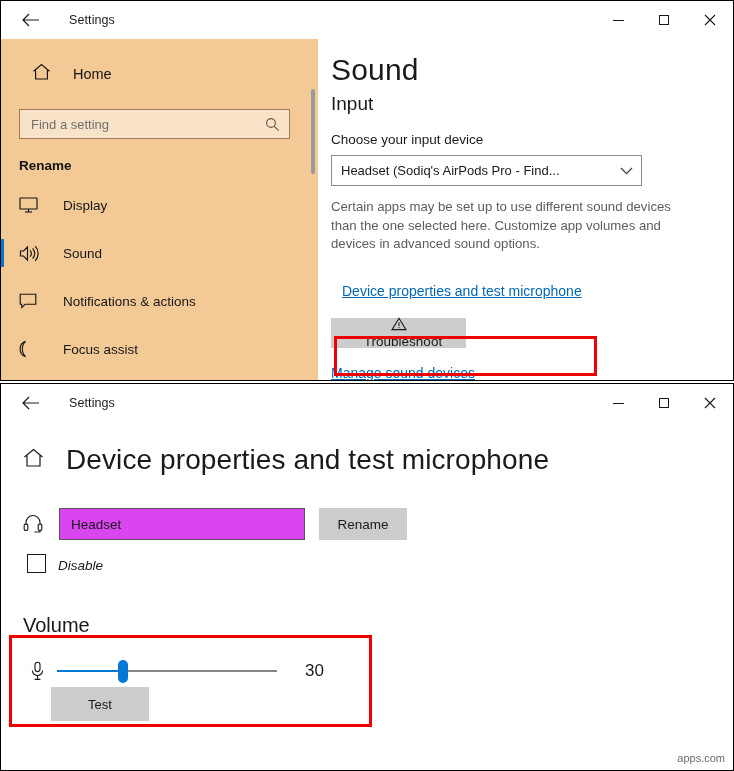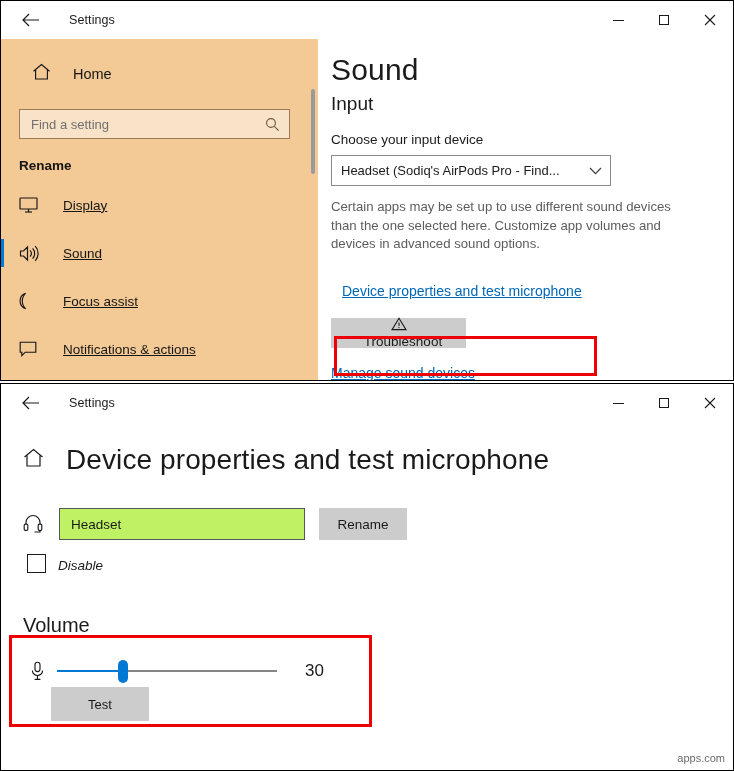--- a/index.html
+++ b/index.html
@@ -32,29 +32,29 @@
   .sb-home-label{font-size:14.5px;color:#161616;margin-left:22px;}
   .search-wrap{margin:18px 28px 0 18px;height:30px;background:#f9e3c8;border:1px solid #9d7b55;
                display:flex;align-items:center;box-sizing:border-box;}
   .search-txt{flex:1;font-size:13px;color:#707070;padding-left:11px;}
   .search-ico{padding-right:9px;display:flex;align-items:center;}
   .sb-section{font-size:13.5px;font-weight:bold;color:#141414;padding-left:18px;margin-top:19px;}
   .sb-list{margin-top:8px;}
   .sb-item{height:48px;display:flex;align-items:center;padding-left:18px;position:relative;}
   .sb-item .sel{position:absolute;left:0;top:10px;width:3px;height:28px;background:#0078d4;}
   .sb-ico{width:24px;display:flex;align-items:center;justify-content:flex-start;}
-  .sb-label{font-size:13.5px;color:#161616;margin-left:20px;text-decoration:underline;}
+  .sb-label{font-size:13.5px;color:#161616;margin-left:20px;}
   .sb-scroll{position:absolute;right:3px;top:50px;width:4px;height:85px;background:#9a9a9a;border-radius:2px;}
 
   
   .main-top{flex:1;padding-left:13px;padding-top:14px;box-sizing:border-box;position:relative;background:#fff;}
   .h1{font-size:30px;font-weight:normal;color:#1a1a1a;margin:0 0 4px 0;letter-spacing:.2px;}
   .h2{font-size:19px;font-weight:normal;color:#1a1a1a;margin:6px 0 0 0;}
   .lbl{font-size:13.5px;color:#1a1a1a;margin-top:17px;}
-  .combo{margin-top:8px;width:280px;height:31px;border:1px solid #8a8a8a;box-sizing:border-box;
+  .combo{margin-top:8px;width:311px;height:31px;border:1px solid #8a8a8a;box-sizing:border-box;
          display:flex;align-items:center;background:#fff;}
   .combo-val{flex:1;font-size:13px;color:#1a1a1a;padding-left:9px;white-space:nowrap;overflow:hidden;}
   .combo-arrow{width:30px;display:flex;align-items:center;justify-content:center;}
   .para{margin-top:12px;width:353px;font-size:13.2px;line-height:18.5px;color:#5d5d5d;}
   .link{font-size:14px;color:#0067b8;display:inline-block;}
   .redbox{position:absolute;border:3px solid #ef0000;box-sizing:border-box;pointer-events:none;}
   #rb-top{left:3px;top:64px;width:263px;height:40px;}
   .link-row{position:relative;margin-top:18px;height:40px;}
   .link-inner{position:absolute;left:11px;top:11px;}
   .btn{background:#cccccc;border:none;font-family:inherit;display:inline-flex;align-items:center;
@@ -62,21 +62,21 @@
   .btn-trouble{height:30px;width:135px;font-size:13.5px;margin-top:6px;}
   .btn-trouble .txt{margin-left:9px;}
   .link2{font-size:14px;color:#0067b8;margin-top:17px;display:block;}
 
   
   .main-bot{padding-left:22px;padding-top:6px;position:relative;}
   .page-head{display:flex;align-items:center;margin-top:16px;}
   .page-title{font-size:28px;color:#1a1a1a;margin-left:22px;font-weight:normal;letter-spacing:.1px;}
   .name-row{display:flex;align-items:center;margin-top:32px;}
   .name-ico{width:30px;display:flex;align-items:center;}
-  .name-input{width:246px;height:32px;border:1px solid #575757;box-sizing:border-box;background:#bef264;
+  .name-input{width:246px;height:32px;border:1px solid #575757;box-sizing:border-box;background:#d946ef;
               font-size:13.5px;color:#1a1a1a;padding-left:11px;font-family:inherit;outline:none;margin-left:6px;}
   .btn-rename{height:32px;width:88px;font-size:13.5px;margin-left:14px;}
   .chk-row{display:flex;align-items:flex-end;margin-top:14px;font-style:italic;}
   .chk{width:19px;height:19px;border:1.6px solid #1a1a1a;box-sizing:border-box;background:#fff;margin-left:4px;}
   .chk-lbl{font-size:13.5px;color:#1a1a1a;margin-left:12px;}
   .vol-h{font-size:20px;color:#1a1a1a;margin-top:41px;}
   .vol-block{position:relative;margin-top:10px;width:349px;height:86px;}
   #rb-bot{left:-14px;top:-12px;width:363px;height:92px;}
   .slider-row{display:flex;align-items:center;padding-top:14px;}
   .mic-ico{width:28px;display:flex;align-items:center;justify-content:center;}
@@ -161,34 +161,34 @@
               <path d="M11 5.4 A4.6 4.6 0 0 1 11 11.6" fill="none" stroke="#161616" stroke-width="1.15"></path>
               <path d="M13.6 3.3 A7.6 7.6 0 0 1 13.6 13.7" fill="none" stroke="#161616" stroke-width="1.15"></path>
               <path d="M16.2 1.2 A10.6 10.6 0 0 1 16.2 15.8" fill="none" stroke="#161616" stroke-width="1.15"></path>
             </svg>
           </span>
           <span class="sb-label">Sound</span>
         </div>
 
         <div class="sb-item">
           <span class="sb-ico">
+            <svg width="19" height="17" viewBox="0 0 19 17">
+                <path d="M1.2 1.2 H16.8 V11.2 H6.2 L2.8 14.6 V11.2 H1.2 Z" fill="none" stroke="#161616" stroke-width="1.15"></path>
+              </svg>
+          </span>
+          <span class="sb-label">Notifications &amp; actions</span>
+        </div>
+
+        <div class="sb-item">
+          <span class="sb-ico">
             <svg width="18" height="18" viewBox="0 0 18 18">
                 <path d="M6.6 1.4 A8 8 0 0 0 6.6 16.6 A10.4 10.4 0 0 1 6.6 1.4 Z" fill="none" stroke="#161616" stroke-width="1.15"></path>
               </svg>
           </span>
           <span class="sb-label">Focus assist</span>
-        </div>
-
-        <div class="sb-item">
-          <span class="sb-ico">
-            <svg width="19" height="17" viewBox="0 0 19 17">
-                <path d="M1.2 1.2 H16.8 V11.2 H6.2 L2.8 14.6 V11.2 H1.2 Z" fill="none" stroke="#161616" stroke-width="1.15"></path>
-              </svg>
-          </span>
-          <span class="sb-label">Notifications &amp; actions</span>
         </div>
 
       </div>
 
       <div class="sb-scroll"></div>
     </div>
 
     <div class="main-top">
       <h1 class="h1">Sound</h1>
       <h2 class="h2">Input</h2>

